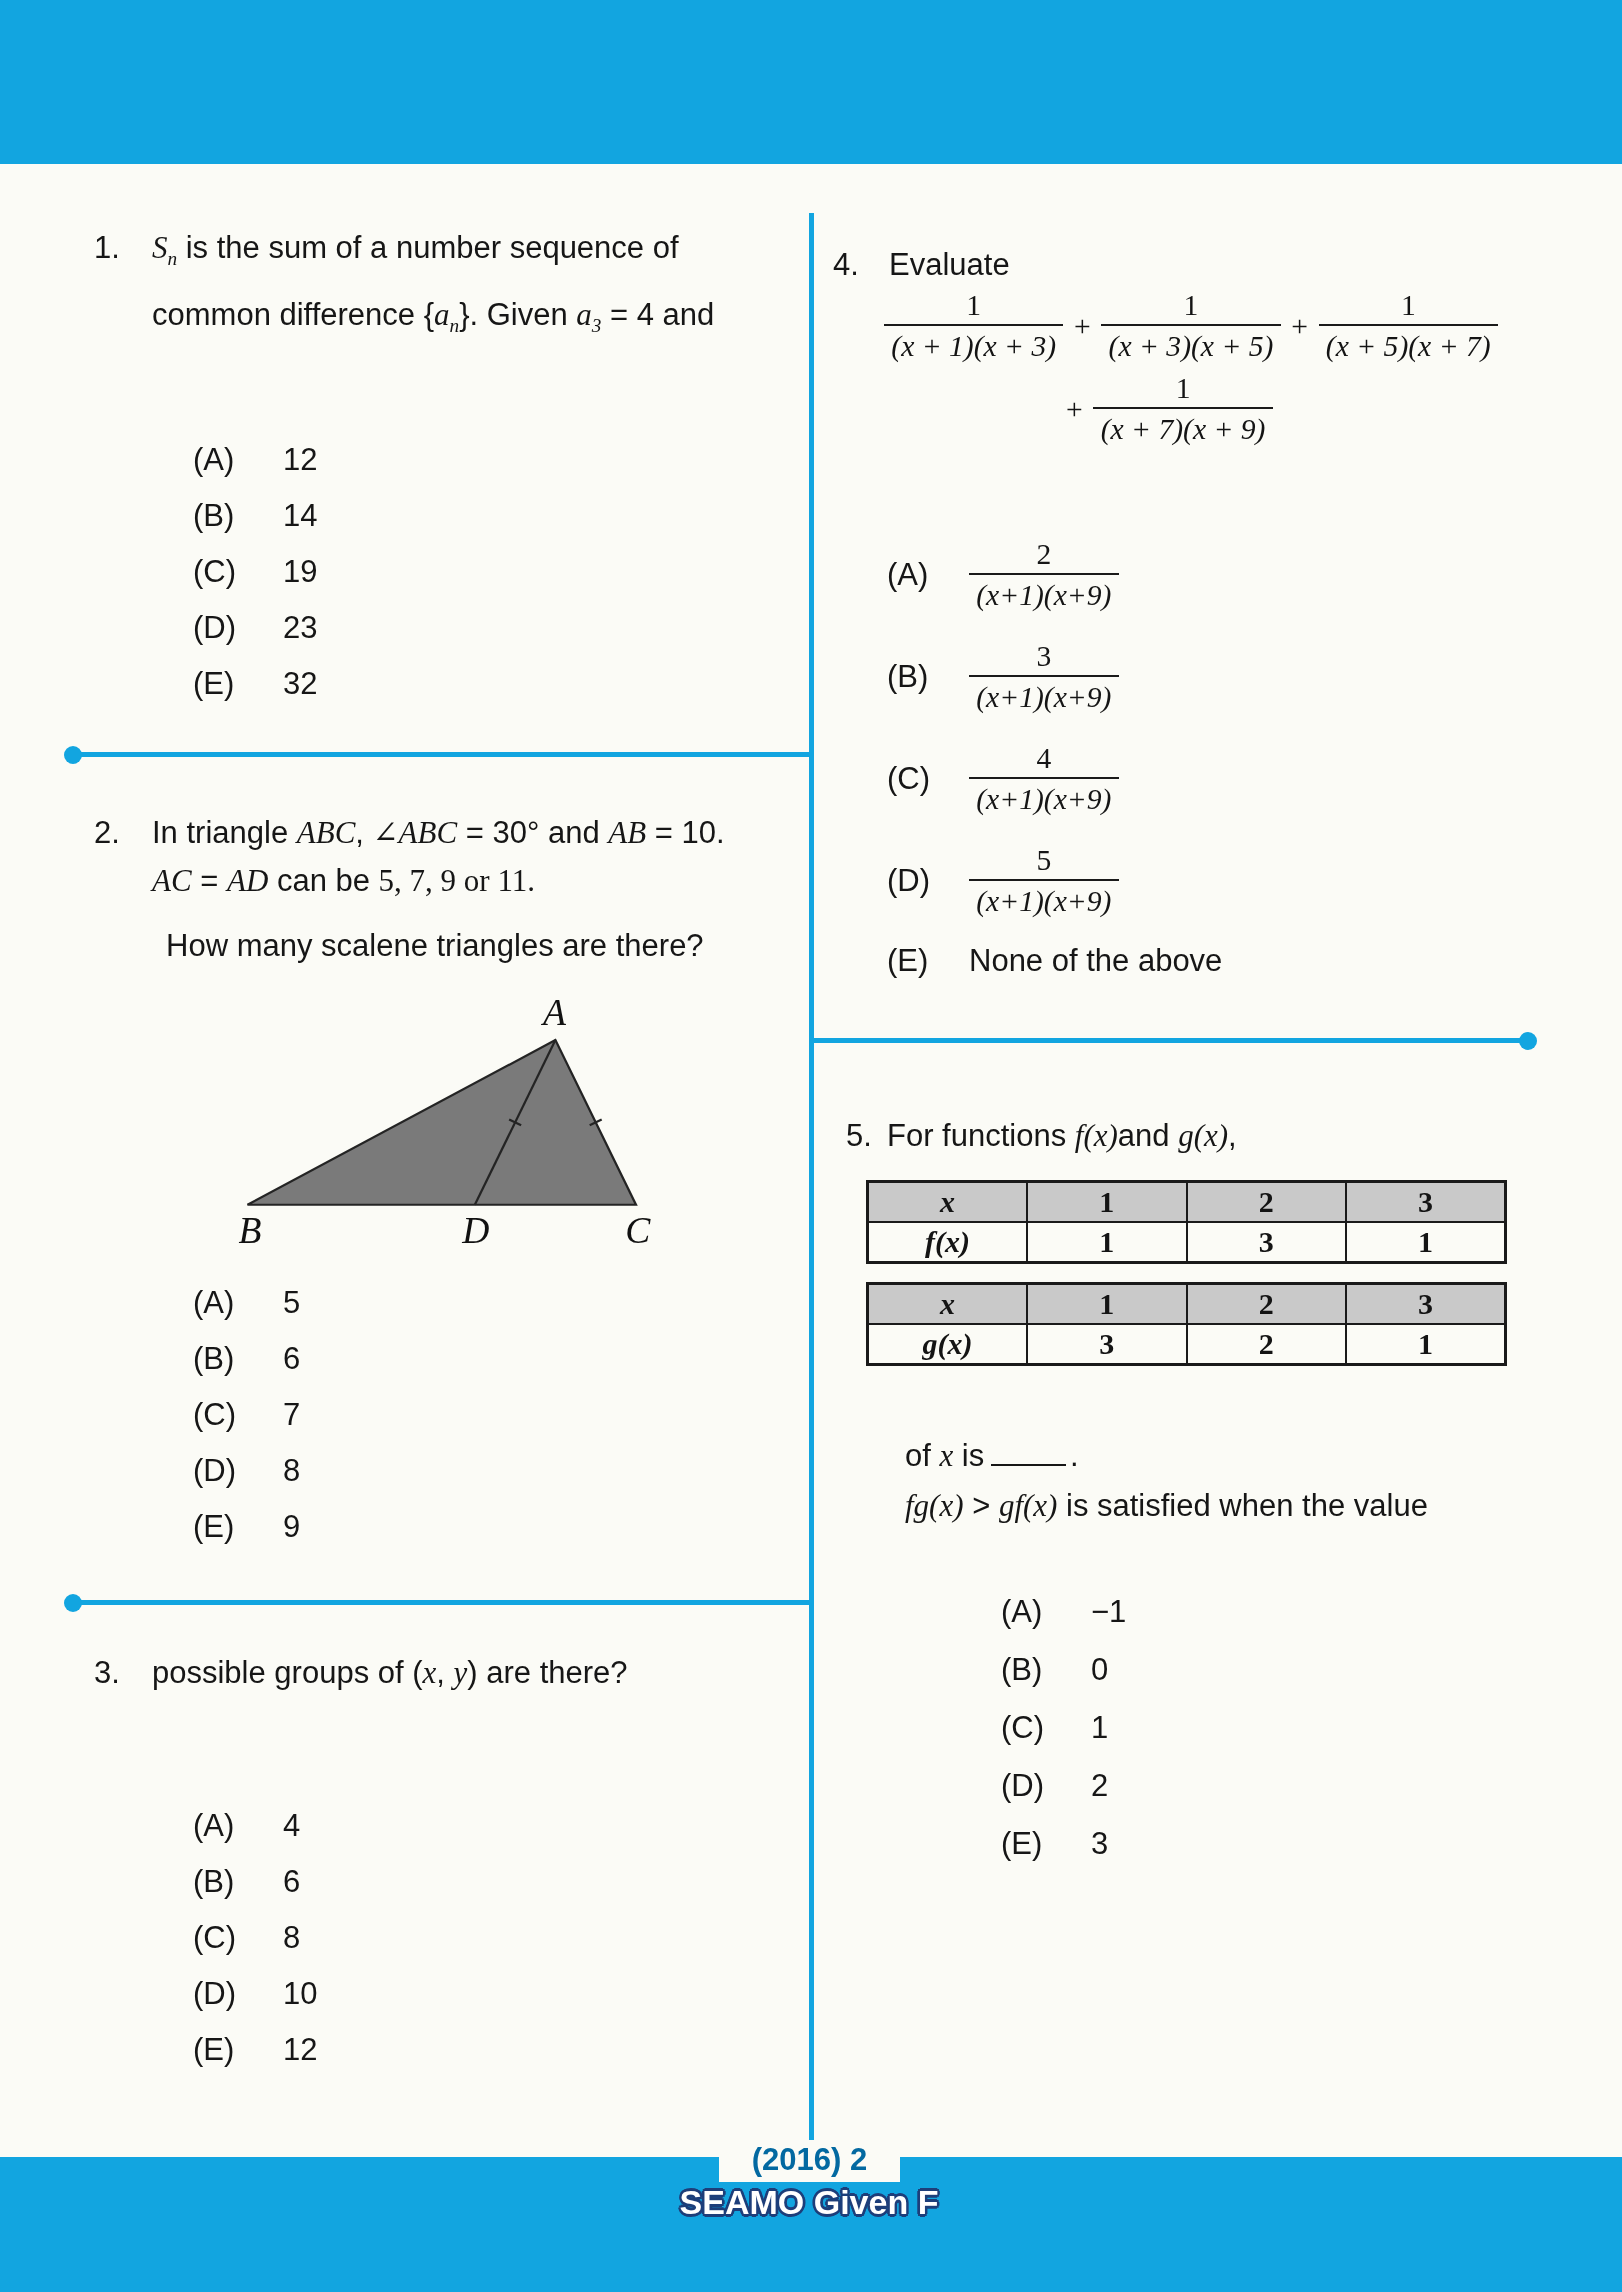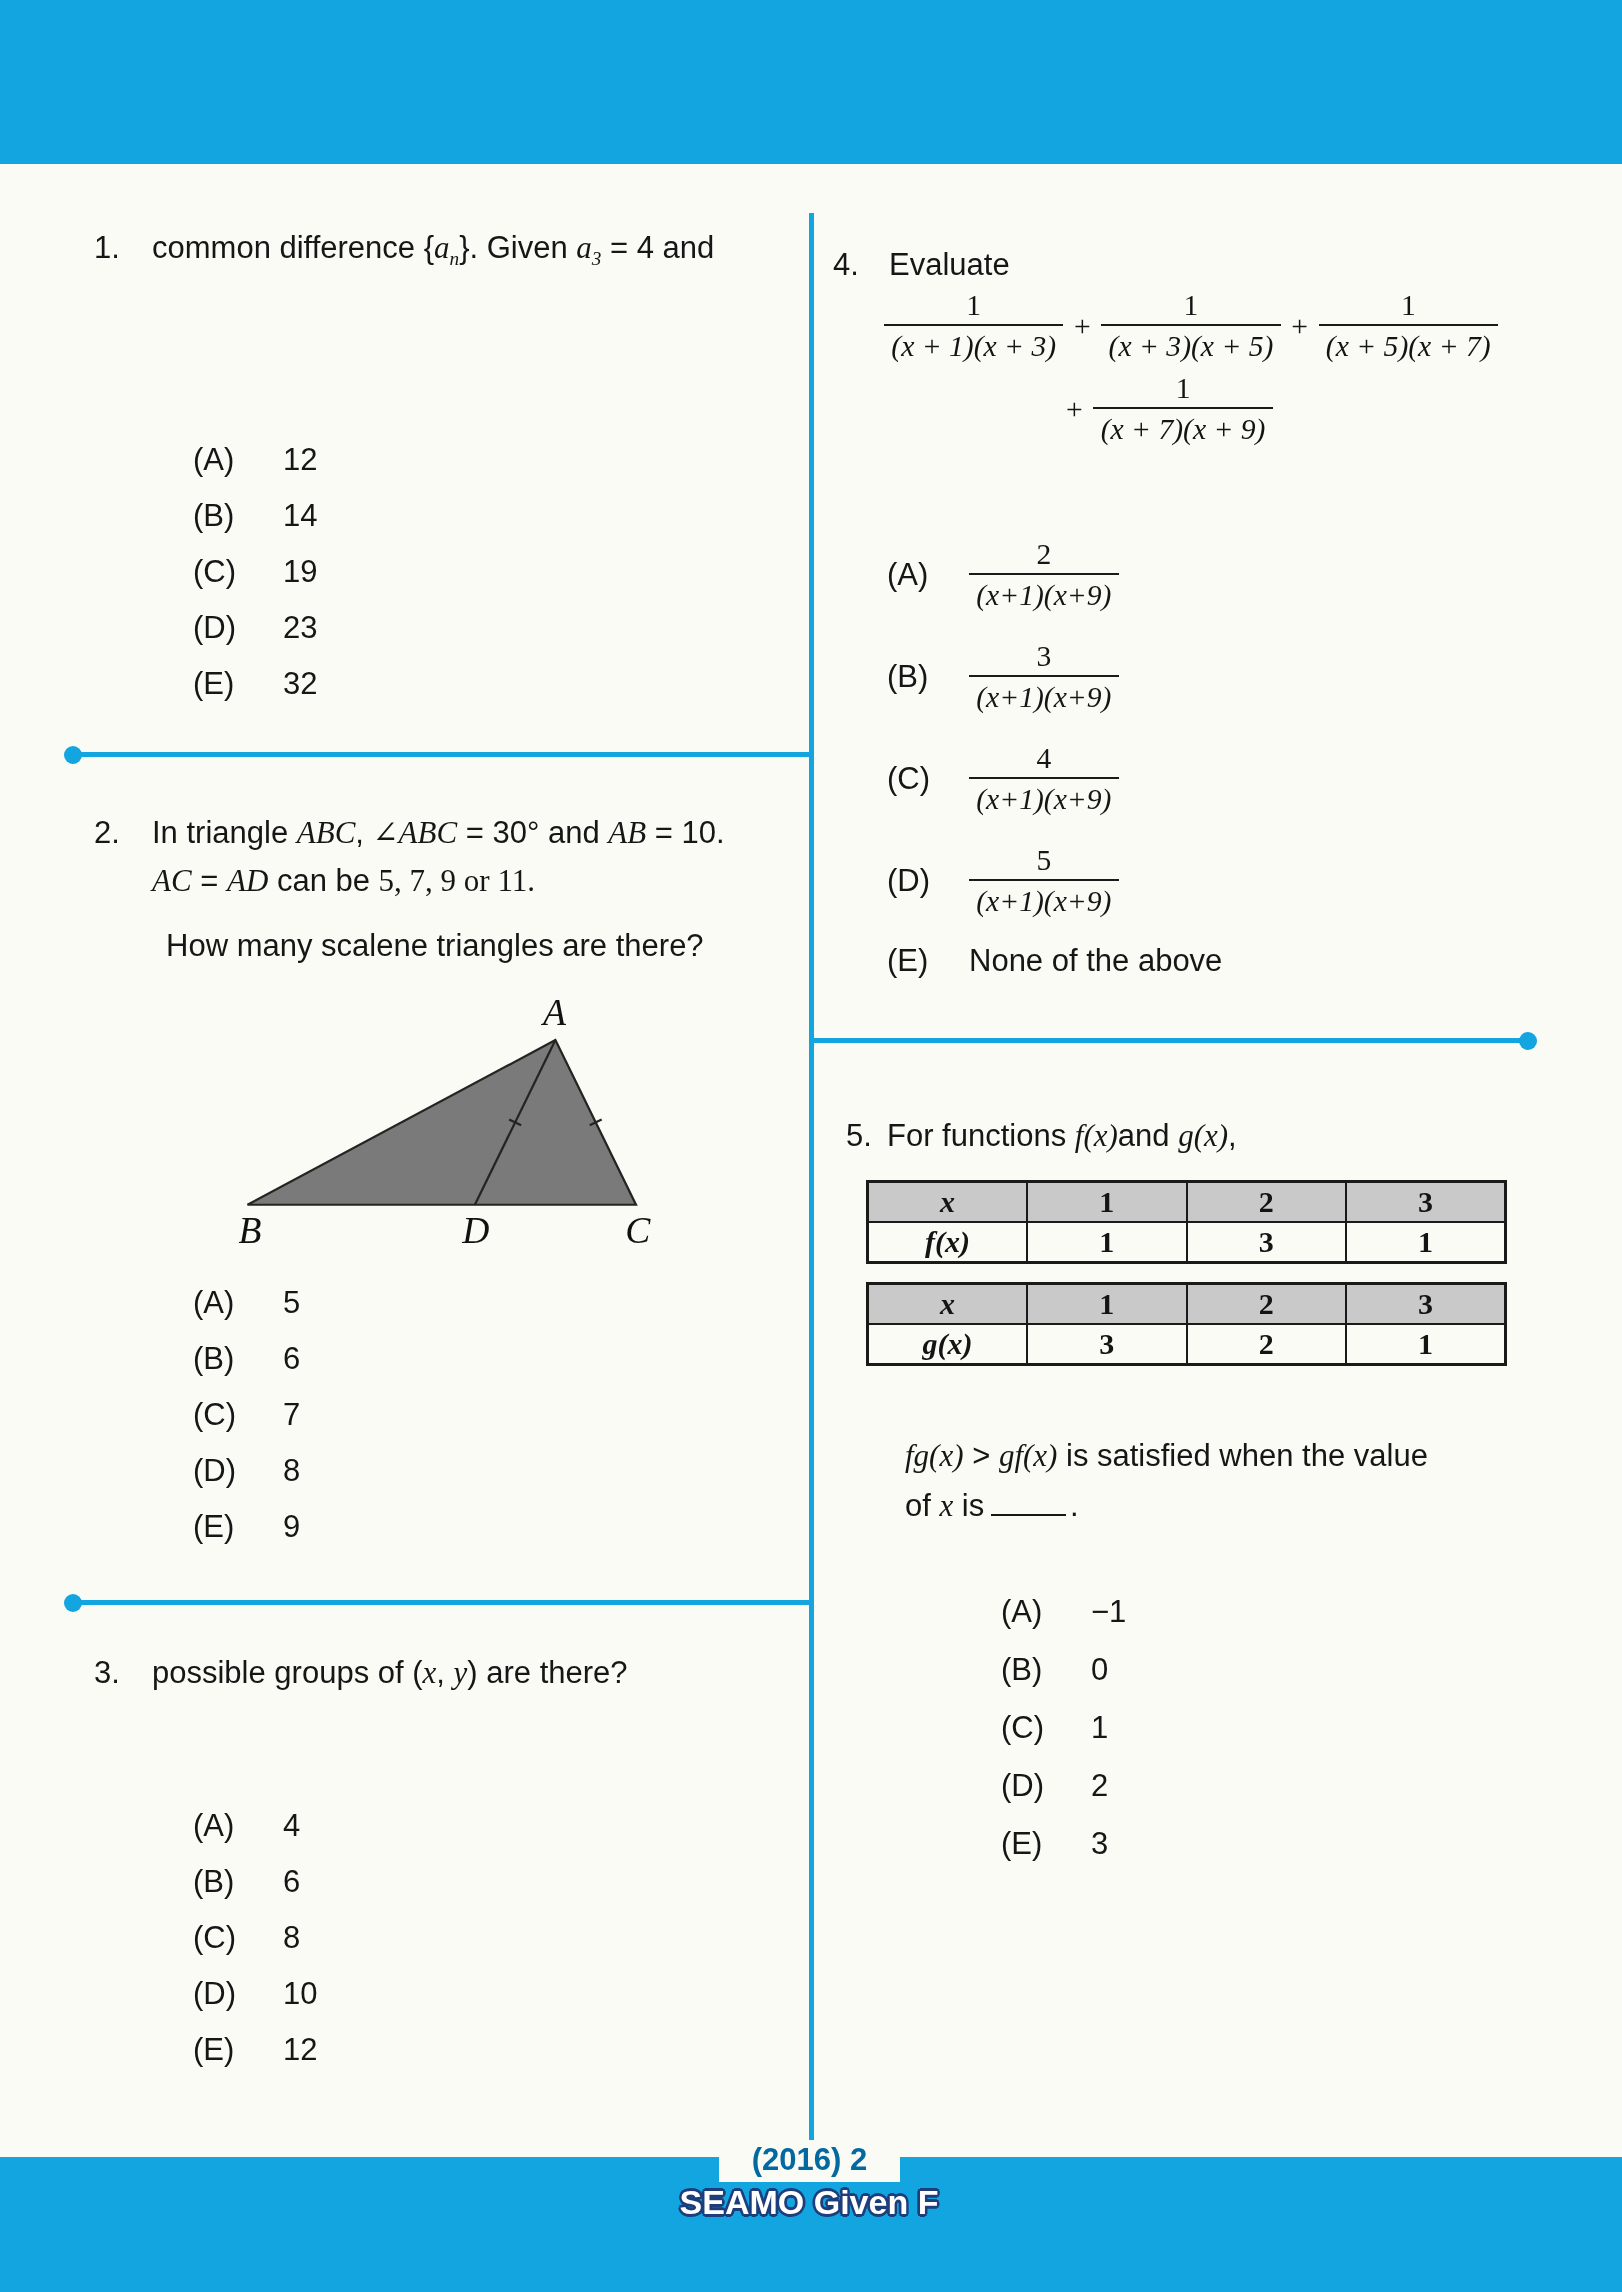--- a/index.html
+++ b/index.html
@@ -68,20 +68,21 @@
 <body>
 
 <div class="page">
 
   <div class="band-top"></div>
   <div class="vline"></div>
 
   <div class="q" style="left:94px;top:220px;width:716px;">
     <span class="qno">1.</span>
     <div class="qbody">
+      <div><span class="mi"><span>S</span><sub>n</sub></span><span> is the sum of a number sequence of</span></div>
       <div><span>common difference {</span><span class="mi"><span>a</span><sub>n</sub></span><span>}.  Given </span><span class="mi"><span>a</span><sub>3</sub></span><span> = 4 and</span></div>
     </div>
   </div>
 
   <div class="opts" style="left:166px;top:432px;">
     <div class="opt"><span class="ol">(A)</span><span>12</span></div>
     <div class="opt"><span class="ol">(B)</span><span>14</span></div>
     <div class="opt"><span class="ol">(C)</span><span>19</span></div>
     <div class="opt"><span class="ol">(D)</span><span>23</span></div>
     <div class="opt"><span class="ol">(E)</span><span>32</span></div>
@@ -242,22 +243,22 @@
     <tr>
       <td class="mvar">g(x)</td>
       <td>3</td>
       <td>2</td>
       <td>1</td>
     </tr>
   </tbody>
     </table>
 
   <div class="stmt">
+    <div><span>of </span><span class="mi">x</span><span> is</span><span class="blank w2"></span><span>.</span></div>
     <div><span class="mi">fg(x)</span><span> &gt; </span><span class="mi">gf(x)</span><span> is satisfied when the value</span></div>
-    <div><span>of </span><span class="mi">x</span><span> is</span><span class="blank w2"></span><span>.</span></div>
   </div>
 
   <div class="opts opts5" style="left:974px;top:1583px;">
     <div class="opt"><span class="ol">(A)</span><span>−1</span></div>
     <div class="opt"><span class="ol">(B)</span><span>0</span></div>
     <div class="opt"><span class="ol">(C)</span><span>1</span></div>
     <div class="opt"><span class="ol">(D)</span><span>2</span></div>
     <div class="opt"><span class="ol">(E)</span><span>3</span></div>
   </div>
 

